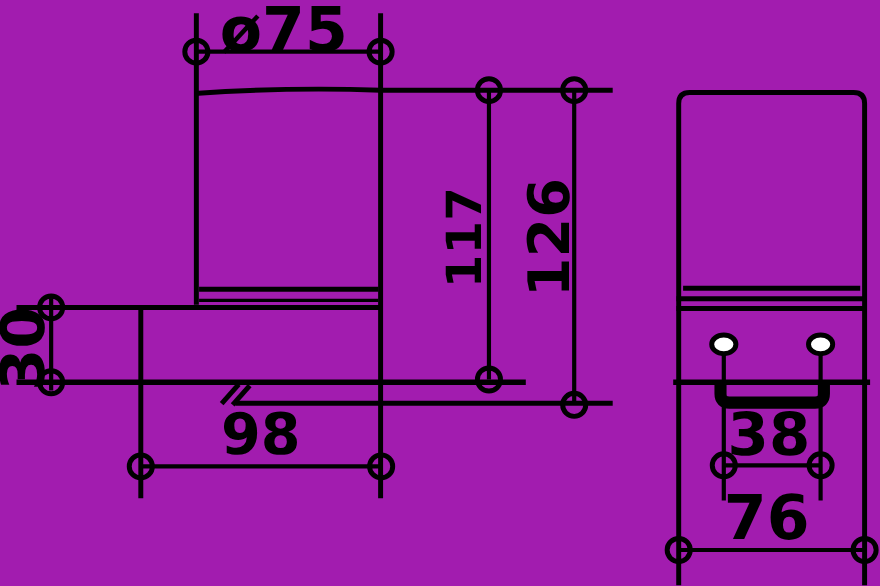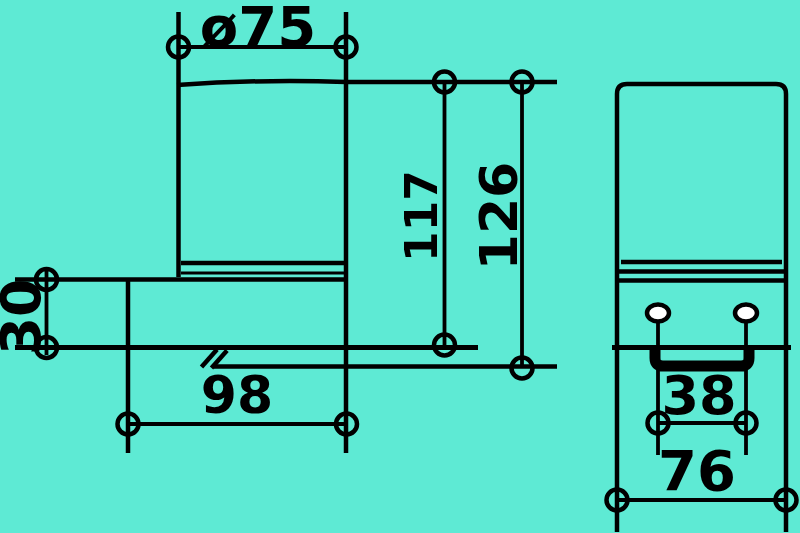--- a/index.html
+++ b/index.html
@@ -4,21 +4,21 @@
 <style>
   html, body {
     margin: 0;
     padding: 0;
     background: #ffffff;
   }
   .page {
     position: relative;
     width: 800px;
     height: 533px;
-    background: #5eead4;
+    background: #a21caf;
     overflow: hidden;
   }
   svg {
     display: block;
   }
   .obj {
     stroke: #000000;
     stroke-width: 4.5;
     fill: none;
     stroke-linecap: butt;

